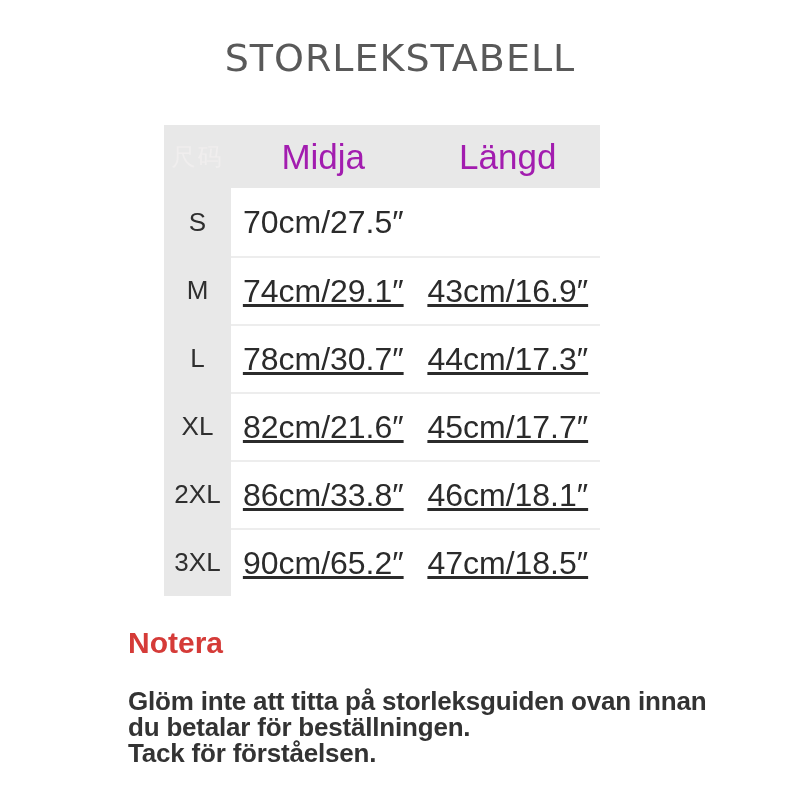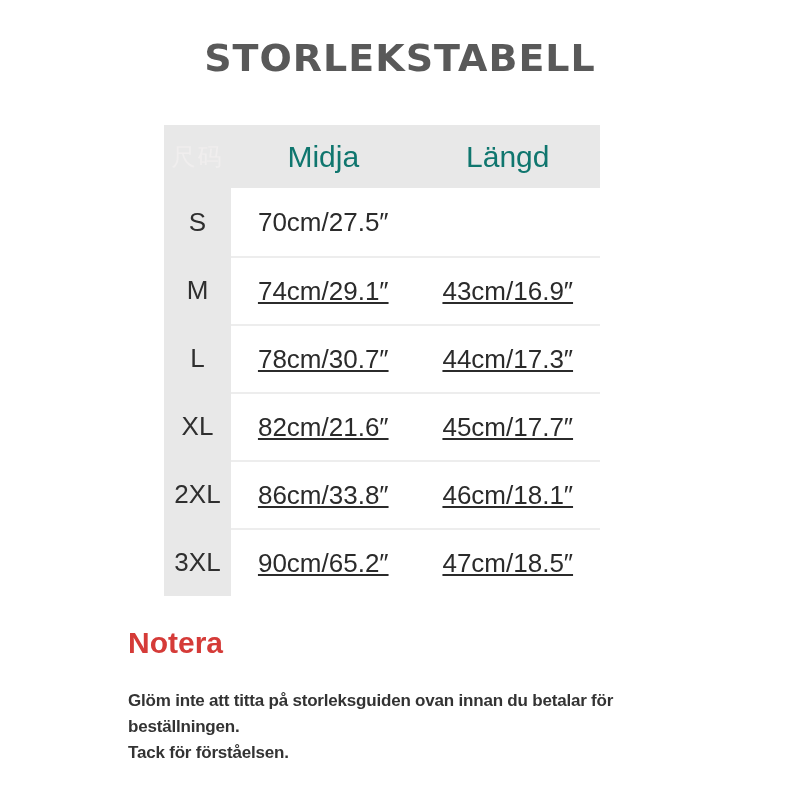--- a/index.html
+++ b/index.html
@@ -7,40 +7,40 @@
     margin: 0; padding: 0;
     width: 800px; height: 800px;
     background: #ffffff;
     font-family: "Liberation Sans", sans-serif;
     overflow: hidden;
   }
   .page-title {
     margin: 36px 0 0 0;
     text-align: center;
     font-family: "DejaVu Sans", sans-serif;
-    font-weight: bold;
+    font-weight: normal;
     font-size: 38px;
     letter-spacing: 1px;
     color: #595959;
   }
   .size-table {
     width: 436px;
     margin: 45px 0 0 164px;
   }
   .thead {
     display: grid;
     grid-template-columns: 67px 1fr 1fr;
     height: 63px;
     background: #e8e8e8;
     align-items: center;
   }
   .col-header {
     text-align: center;
-    font-size: 30px;
-    color: #0f766e;
+    font-size: 35px;
+    color: #a21caf;
   }
   .watermark {
     text-align: center;
     font-size: 24px;
     color: #f0eeee;
     letter-spacing: 2px;
   }
   .trow {
     display: grid;
     grid-template-columns: 67px 1fr 1fr;
@@ -52,41 +52,41 @@
     align-items: center;
     justify-content: center;
     font-size: 26px;
     color: #2f2f2f;
   }
   .val-cell {
     background: #ffffff;
     display: flex;
     align-items: center;
     justify-content: center;
-    font-size: 26px;
+    font-size: 32px;
     color: #2b2b2b;
     text-align: right;
   }
   .trow + .trow .val-cell {
     border-top: 2px solid #ededed;
     text-decoration: underline;
   }
   .note {
     margin: 30px 0 0 128px;
     width: 580px;
   }
   .note-heading {
     font-size: 30px;
     font-weight: bold;
     color: #d53b38;
     margin: 0 0 28px 0;
   }
   .note-lines p {
     margin: 0;
-    font-size: 17px;
+    font-size: 26px;
     line-height: 26px;
     font-weight: bold;
     color: #333333;
     letter-spacing: -0.2px;
   }
 </style>
 </head>
 <body>
 
 <h1 class="page-title">STORLEKSTABELL</h1>

